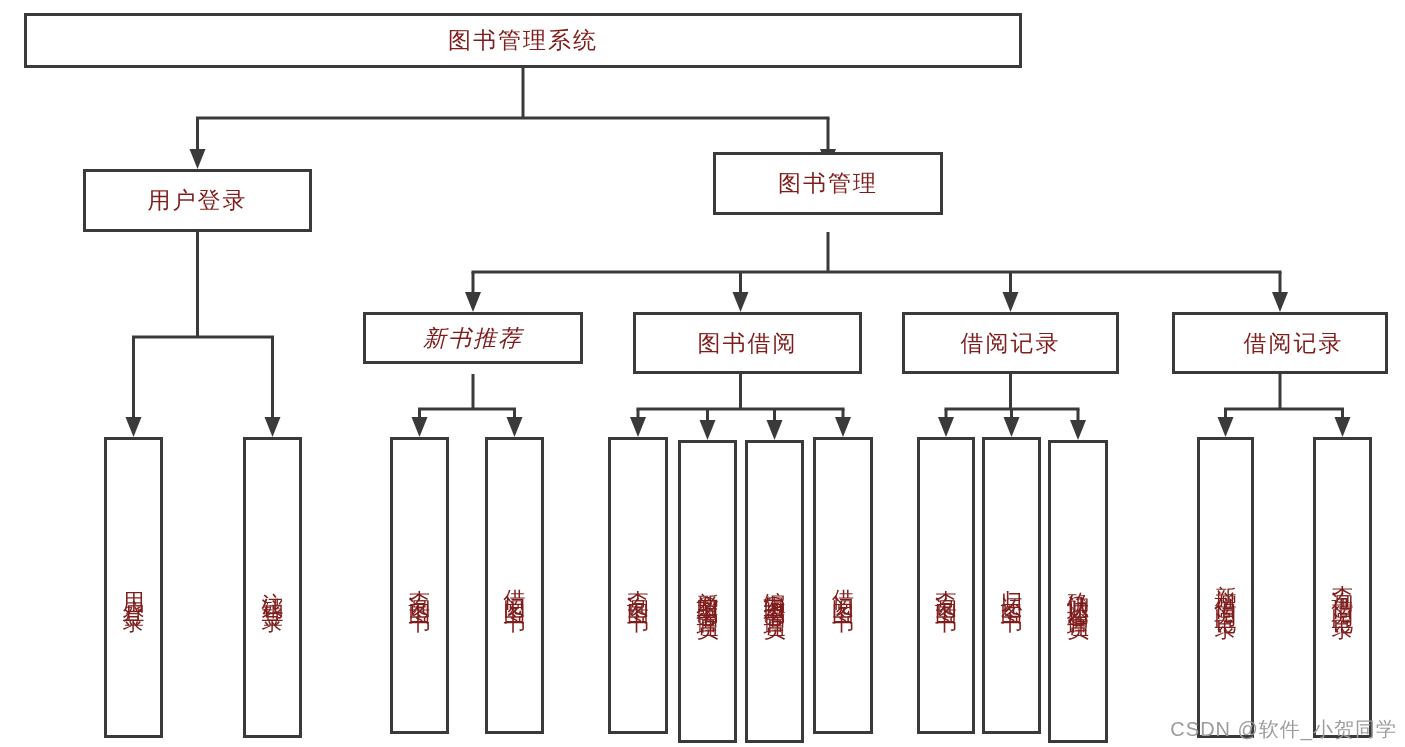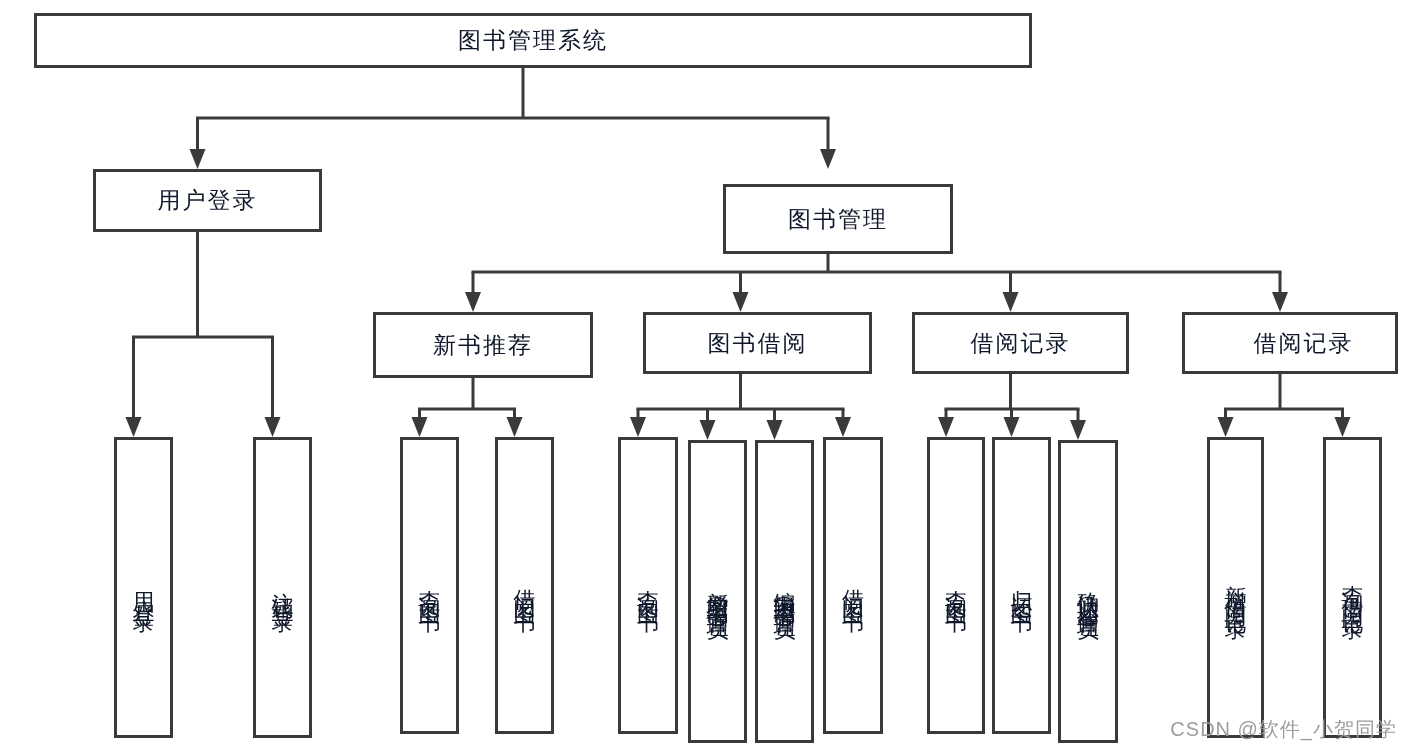--- a/index.html
+++ b/index.html
@@ -19,26 +19,25 @@
     position: absolute;
     left: 0;
     top: 0;
     z-index: 1;
   }
   .node {
     position: absolute;
     box-sizing: border-box;
     border: 3px solid #3a3a3a;
     background: #ffffff;
-    color: #0f172a;
+    color: #7f1d1d;
     display: flex;
     align-items: center;
     justify-content: center;
     z-index: 2;
-    margin-left: 10px;
   }
   .node.h {
     font-size: 23px;
     letter-spacing: 2px;
     white-space: nowrap;
   }
   .node.v {
     writing-mode: vertical-rl;
     text-orientation: mixed;
     font-size: 22px;
@@ -117,24 +116,24 @@
       <line x1="1342.5" y1="409" x2="1342.5" y2="423" stroke="#3a3a3a" stroke-width="3"></line>
       <polygon points="1334.5,417 1350.5,417 1342.5,437" fill="#3a3a3a"></polygon>
     </svg>
   <div id="watermark" style="color: rgb(156, 156, 156);">CSDN @软件_小贺同学</div>
 <div class="node h" style="left: 24px; top: 13px; width: 998px; height: 55px;">
       <span>图书管理系统</span>
     </div>
     <div class="node h" style="left: 83px; top: 169px; width: 229px; height: 63px;">
       <span>用户登录</span>
     </div>
-    <div class="node h" style="left: 713px; top: 184px; width: 230px; height: 70px;">
+    <div class="node h" style="left: 713px; top: 152px; width: 230px; height: 63px;">
       <span>图书管理</span>
     </div>
-    <div class="node h" style="left: 363px; top: 312px; width: 220px; height: 66px;">
+    <div class="node h" style="left: 363px; top: 312px; width: 220px; height: 52px; font-style: italic;">
       <span>新书推荐</span>
     </div>
     <div class="node h" style="left: 633px; top: 312px; width: 229px; height: 62px;">
       <span>图书借阅</span>
     </div>
     <div class="node h" style="left: 902px; top: 312px; width: 217px; height: 62px;">
       <span>借阅记录</span>
     </div>
     <div class="node h" style="left: 1172px; top: 312px; width: 216px; height: 62px; padding-left: 27px;">
       <span>借阅记录</span>

